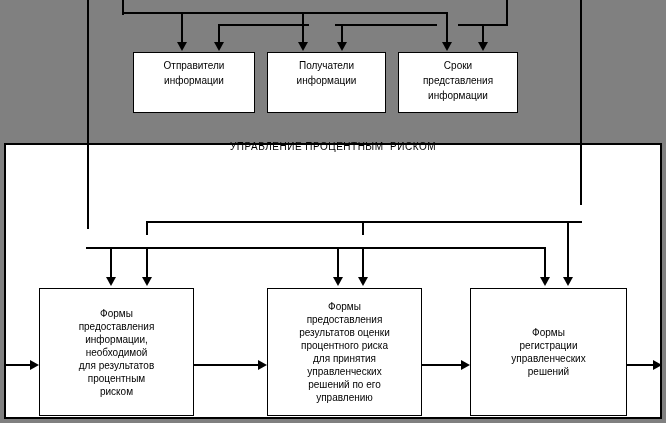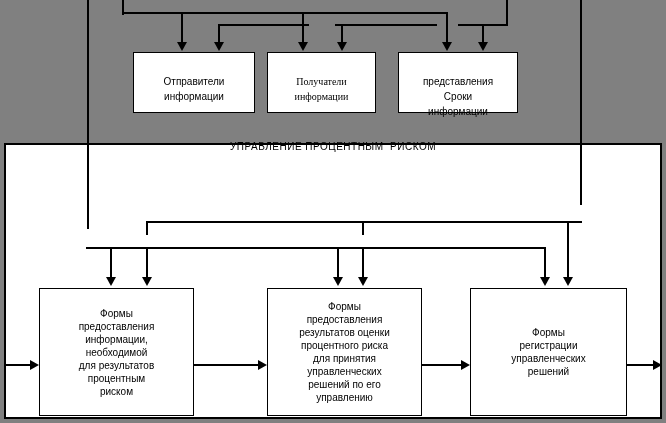--- a/index.html
+++ b/index.html
@@ -27,21 +27,21 @@
     white-space:pre;
   }
   .sbox{
     position:absolute;
     box-sizing:border-box;
     background:#ffffff;
     border:1px solid #000;
     font-size:10px;
     line-height:15px;
     text-align:center;
-    padding-top:21px;
+    padding-top:5px;
   }
   .bbox{
     position:absolute;
     box-sizing:border-box;
     background:#ffffff;
     border:1px solid #000;
     font-size:10px;
     line-height:13px;
     text-align:center;
     display:flex;
@@ -94,27 +94,27 @@
   <div class="ah-down" style="left:214px;top:42px;"></div>
   <div class="ln" style="left:341px;top:24px;width:2px;height:18px;"></div>
   <div class="ah-down" style="left:337px;top:42px;"></div>
   <div class="ln" style="left:482px;top:24px;width:2px;height:18px;"></div>
   <div class="ah-down" style="left:478px;top:42px;"></div>
 
   <div class="sbox" style="left:133px;top:52px;width:122px;height:61px;">
     <span>Отправители</span>
     <span>информации</span>
   </div>
-  <div class="sbox" style="left:267px;top:52px;width:109px;height:61px;font-family:Liberation Serif, serif;">
+  <div class="sbox" style="left:267px;top:52px;width:119px;height:61px;">
     <span>Получатели</span>
     <span>информации</span>
   </div>
   <div class="sbox" style="left:398px;top:52px;width:120px;height:61px;">
+    <span>Сроки</span>
     <span>представления</span>
-    <span>Сроки</span>
     <span>информации</span>
   </div>
 
   <div class="ln" style="left:146px;top:221px;width:436px;height:2px;"></div>
   <div class="ln" style="left:146px;top:221px;width:2px;height:14px;"></div>
   <div class="ln" style="left:362px;top:221px;width:2px;height:14px;"></div>
   <div class="ln" style="left:567px;top:221px;width:2px;height:56px;"></div>
   <div class="ah-down" style="left:563px;top:277px;"></div>
 
   <div class="ln" style="left:86px;top:247px;width:460px;height:2px;"></div>

